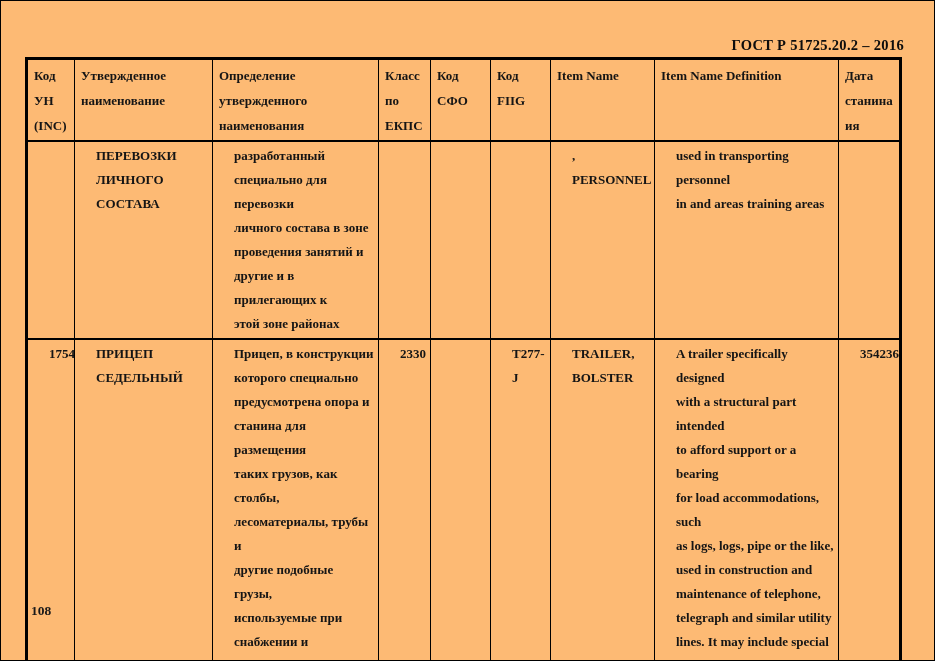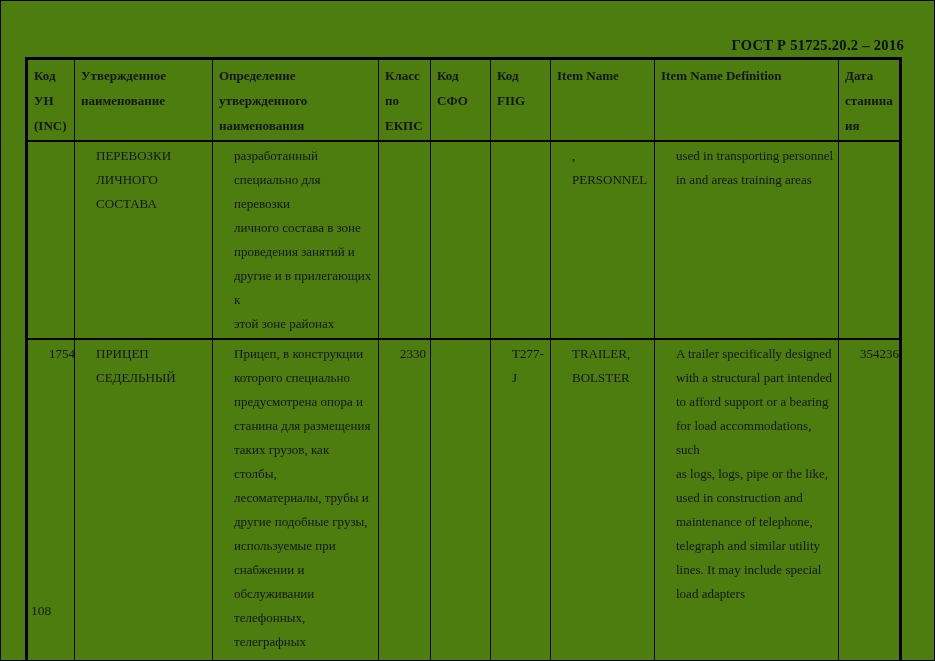--- a/index.html
+++ b/index.html
@@ -3,21 +3,21 @@
 <meta charset="utf-8">
 <style>
   * { margin: 0; padding: 0; box-sizing: border-box; }
   html, body { background: #e8e8e8; }
   body { font-family: "Liberation Serif", "DejaVu Serif", serif; }
 
   .page {
     position: relative;
     width: 935px;
     height: 661px;
-    background: #4d7c0f;
+    background: #fdba74;
     border: 1px solid #000000;
     overflow: hidden;
     color: #111111;
   }
 
   .doc-header {
     position: absolute;
     top: 36px;
     left: 0;
     width: 903px;
@@ -54,21 +54,21 @@
 
   .doc-table th {
     font-size: 13px;
     font-weight: bold;
     line-height: 25px;
     padding-top: 3px;
   }
 
   .doc-table td {
     font-size: 13px;
-    font-weight: normal;
+    font-weight: bold;
     line-height: 24px;
     padding-left: 21px;
   }
 
   .doc-table thead tr { height: 70px; }
   .doc-table tbody tr.row-0 { height: 140px; }
   .doc-table tbody tr.row-1 { height: 298px; margin-top: 12px; }
 
   .col-inc   { width: 48px; }
   .col-name  { width: 138px; }
@@ -79,20 +79,21 @@
   .col-item  { width: 104px; }
   .col-itemdef { width: 184px; }
   .col-date  { width: 62px; }
 
   .page-number {
     position: absolute;
     left: 30px;
     top: 602px;
     font-size: 13.5px;
     color: #1a1a1a;
+    font-weight: bold;
   }
 </style>
 </head>
 <body>
 
 <div class="page">
 
   <div class="doc-header">ГОСТ Р 51725.20.2 – 2016</div>
 
   <table class="doc-table">

